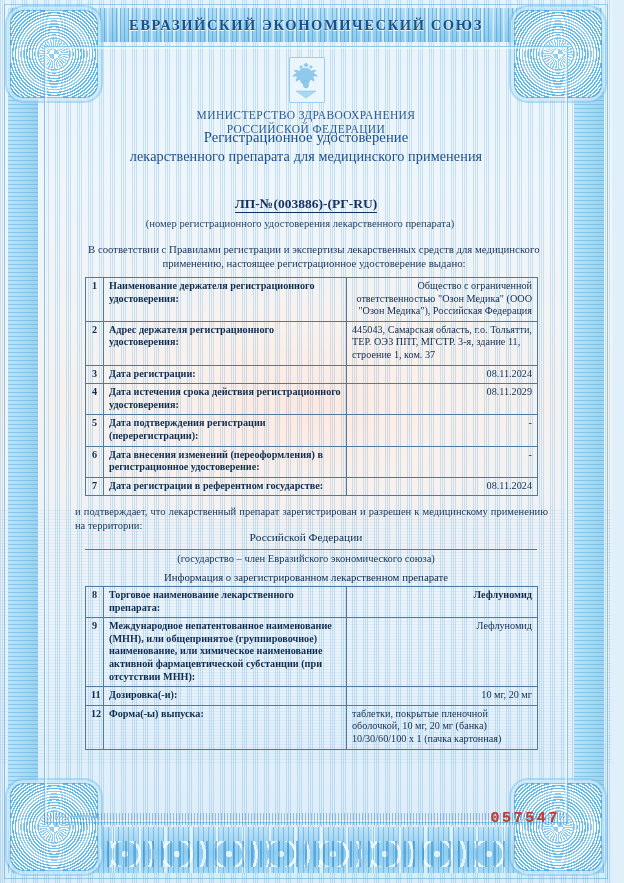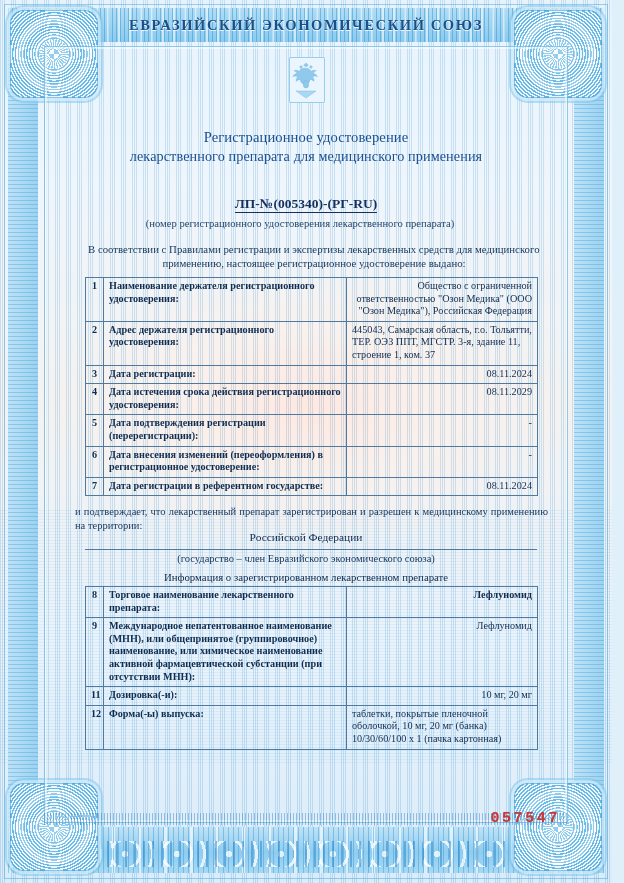--- a/index.html
+++ b/index.html
@@ -228,28 +228,32 @@
           <path d="M16 5 l2.4 2.2 -2.4 1.6 -2.4-1.6z"></path>
           <path d="M11 7.5 l1.6 1.6 -1.6 1.4 -1.5-1.4z"></path>
           <path d="M21 7.5 l1.5 1.6 -1.5 1.4 -1.6-1.4z"></path>
           <path d="M16 10.2 c3 0 4.4 1.6 5 3.2 1.5-1.2 3.6-1.5 5.2-.6 -1.6 .4 -2.6 1.5 -3 2.8 2 .2 3.6 1.4 4.2 3 -1.8-.8-3.6-.6-4.9.4 1.3 1.2 1.8 2.9 1.3 4.4 -1-1.4-2.5-2.1-4-2 .2 1.1 -.1 2.2 -.8 3 l-2.9 2 -1 2.4 -1-2.4 -2.9-2 c-.7-.8-1-1.9-.8-3 -1.5-.1-3 .6-4 2 -.5-1.5 0-3.2 1.3-4.4 -1.3-1-3.1-1.2-4.9-.4 .6-1.6 2.2-2.8 4.2-3 -.4-1.3-1.4-2.4-3-2.8 1.6-.9 3.7-.6 5.2 .6 .6-1.6 2-3.2 5-3.2z"></path>
           <rect x="13.4" y="22.5" width="5.2" height="7.4" rx="2.6"></rect>
         </g>
         <path d="M6 33 h20 l-10 7z" fill="#a9d8f2" stroke="#6fb4e0" stroke-width=".4"></path>
       </svg>
     </div>
 
+    <div class="ministry">
+      <div>МИНИСТЕРСТВО ЗДРАВООХРАНЕНИЯ</div>
+      <div>РОССИЙСКОЙ ФЕДЕРАЦИИ</div>
+    </div>
 
     <div class="doc-title">
       <div>Регистрационное удостоверение</div>
       <div class="l2">лекарственного препарата для медицинского применения</div>
     </div>
 
     <div class="reg-number">
-      <span>ЛП-№(005340)-(РГ-RU)</span>
+      <span>ЛП-№(003886)-(РГ-RU)</span>
     </div>
 
     <div class="reg-caption">(номер регистрационного удостоверения лекарственного препарата)</div>
 
     <div class="intro">
       <span>В соответствии с Правилами регистрации и экспертизы лекарственных средств для медицинского</span>
       <span class="c">применению, настоящее регистрационное удостоверение выдано:</span>
     </div>
 
     <table class="reg" id="tbl1">

